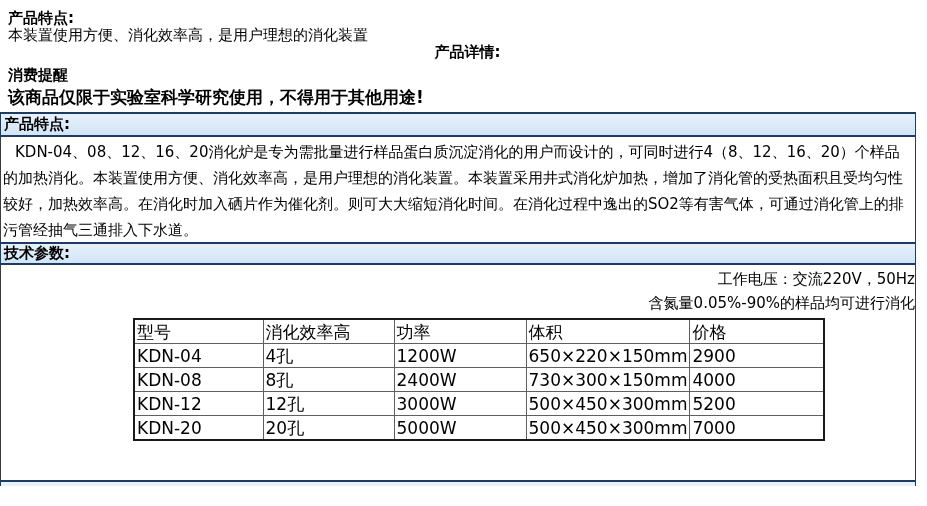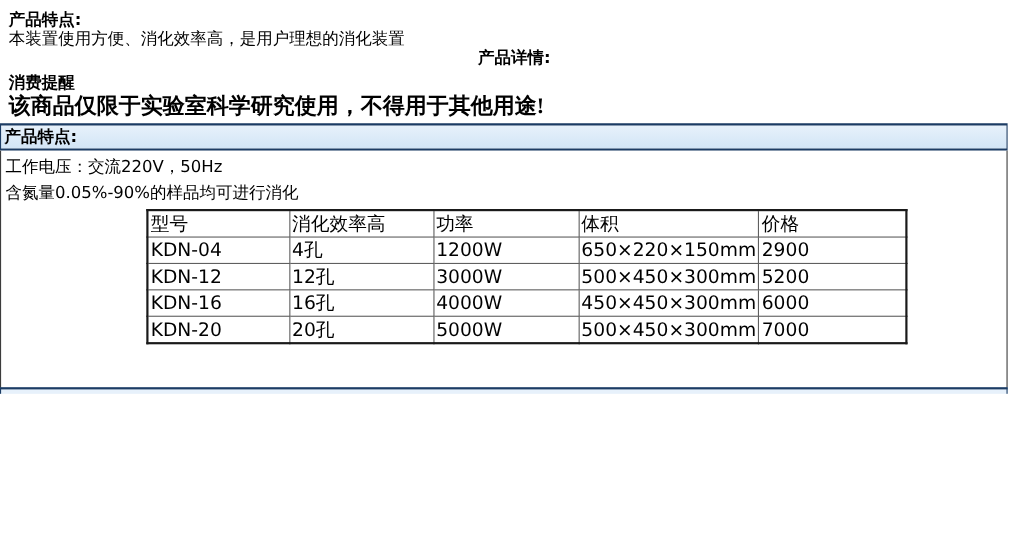--- a/index.html
+++ b/index.html
@@ -14,42 +14,42 @@
   body{
     width:927px;height:506px;overflow:hidden;background:#ffffff;color:#000000;
     font-family:"DejaVu Sans","Liberation Sans",sans-serif;font-size:15px;
   }
   .intro{padding:10px 0 0 8px;}
   .intro div{line-height:16px;}
   .b{font-weight:bold;}
   .intro .features-text{margin-top:1px;}
   .intro .details-heading{margin-top:1px;text-align:center;}
   .intro .notice-heading{margin-top:7px;}
-  .intro .notice-text{margin-top:4px;font-size:20px;line-height:20px;font-family:Liberation Serif, serif;}
+  .intro .notice-text{margin-top:4px;font-size:17px;line-height:20px;}
   .sections{margin-top:5px;}
   .bar{
     box-sizing:border-box;width:916px;height:25px;
     border:1px solid var(--bar-border);
     border-top:2px solid var(--bar-border);
     border-bottom:2px solid var(--bar-border);
     background:linear-gradient(var(--bar-fill-top),var(--bar-fill-bottom));
     font-weight:bold;line-height:21px;padding-left:3px;
   }
   .bar.specs{height:23px;line-height:19px;}
   .box{
     box-sizing:border-box;width:916px;
     border-left:1px solid var(--box-border);
     border-right:1px solid var(--box-border);
     background:#ffffff;
   }
   .para{
     height:105px;padding:2px 2px 0 2px;line-height:26px;text-indent:12px;overflow:hidden;
   }
   .specs-box{height:215px;padding-top:2px;overflow:hidden;}
-  .spec-line{line-height:24px;padding-left:4px;}
+  .spec-line{line-height:24px;padding-left:4px;text-align:right;}
   table{
     border-collapse:collapse;table-layout:fixed;
     margin:3px 0 0 132px;
     border:2px solid var(--table-outer);
   }
   th,td{
     border:1px solid var(--table-grid);
     height:23px;padding:0 2px;font-weight:normal;text-align:left;
     font-size:17px;line-height:22px;white-space:nowrap;overflow:hidden;
   }
@@ -67,21 +67,23 @@
   <div class="intro">
     <div class="b">产品特点:</div>
     <div class="features-text">本装置使用方便、消化效率高，是用户理想的消化装置</div>
     <div class="b details-heading">产品详情:</div>
     <div class="b notice-heading">消费提醒</div>
     <div class="b notice-text">该商品仅限于实验室科学研究使用，不得用于其他用途!</div>
   </div>
 
   <div class="sections">
     <div class="bar">产品特点:</div>
+    <div class="box para">KDN-04、08、12、16、20消化炉是专为需批量进行样品蛋白质沉淀消化的用户而设计的，可同时进行4（8、12、16、20）个样品的加热消化。本装置使用方便、消化效率高，是用户理想的消化装置。本装置采用井式消化炉加热，增加了消化管的受热面积且受均匀性较好，加热效率高。在消化时加入硒片作为催化剂。则可大大缩短消化时间。在消化过程中逸出的SO2等有害气体，可通过消化管上的排污管经抽气三通排入下水道。</div>
 
+    <div class="bar specs">技术参数:</div>
     <div class="box specs-box">
       <div id="spec-lines">
           <div class="spec-line">工作电压：交流220V，50Hz</div>
           <div class="spec-line">含氮量0.05%-90%的样品均可进行消化</div>
         </div>
       <table id="specs-table">
         <colgroup id="specs-cols">
             <col style="width: 129px;">
             <col style="width: 131px;">
             <col style="width: 132px;">
@@ -99,32 +101,32 @@
           </thead>
         <tbody id="specs-body">
             <tr>
               <td>KDN-04</td>
               <td>4孔</td>
               <td>1200W</td>
               <td>650×220×150mm</td>
               <td>2900</td>
             </tr>
             <tr>
+              <td>KDN-08</td>
+              <td>8孔</td>
+              <td>2400W</td>
+              <td>730×300×150mm</td>
+              <td>4000</td>
+            </tr>
+            <tr>
               <td>KDN-12</td>
               <td>12孔</td>
               <td>3000W</td>
               <td>500×450×300mm</td>
               <td>5200</td>
-            </tr>
-            <tr>
-              <td>KDN-16</td>
-              <td>16孔</td>
-              <td>4000W</td>
-              <td>450×450×300mm</td>
-              <td>6000</td>
             </tr>
             <tr>
               <td>KDN-20</td>
               <td>20孔</td>
               <td>5000W</td>
               <td>500×450×300mm</td>
               <td>7000</td>
             </tr>
           </tbody>
       </table>

